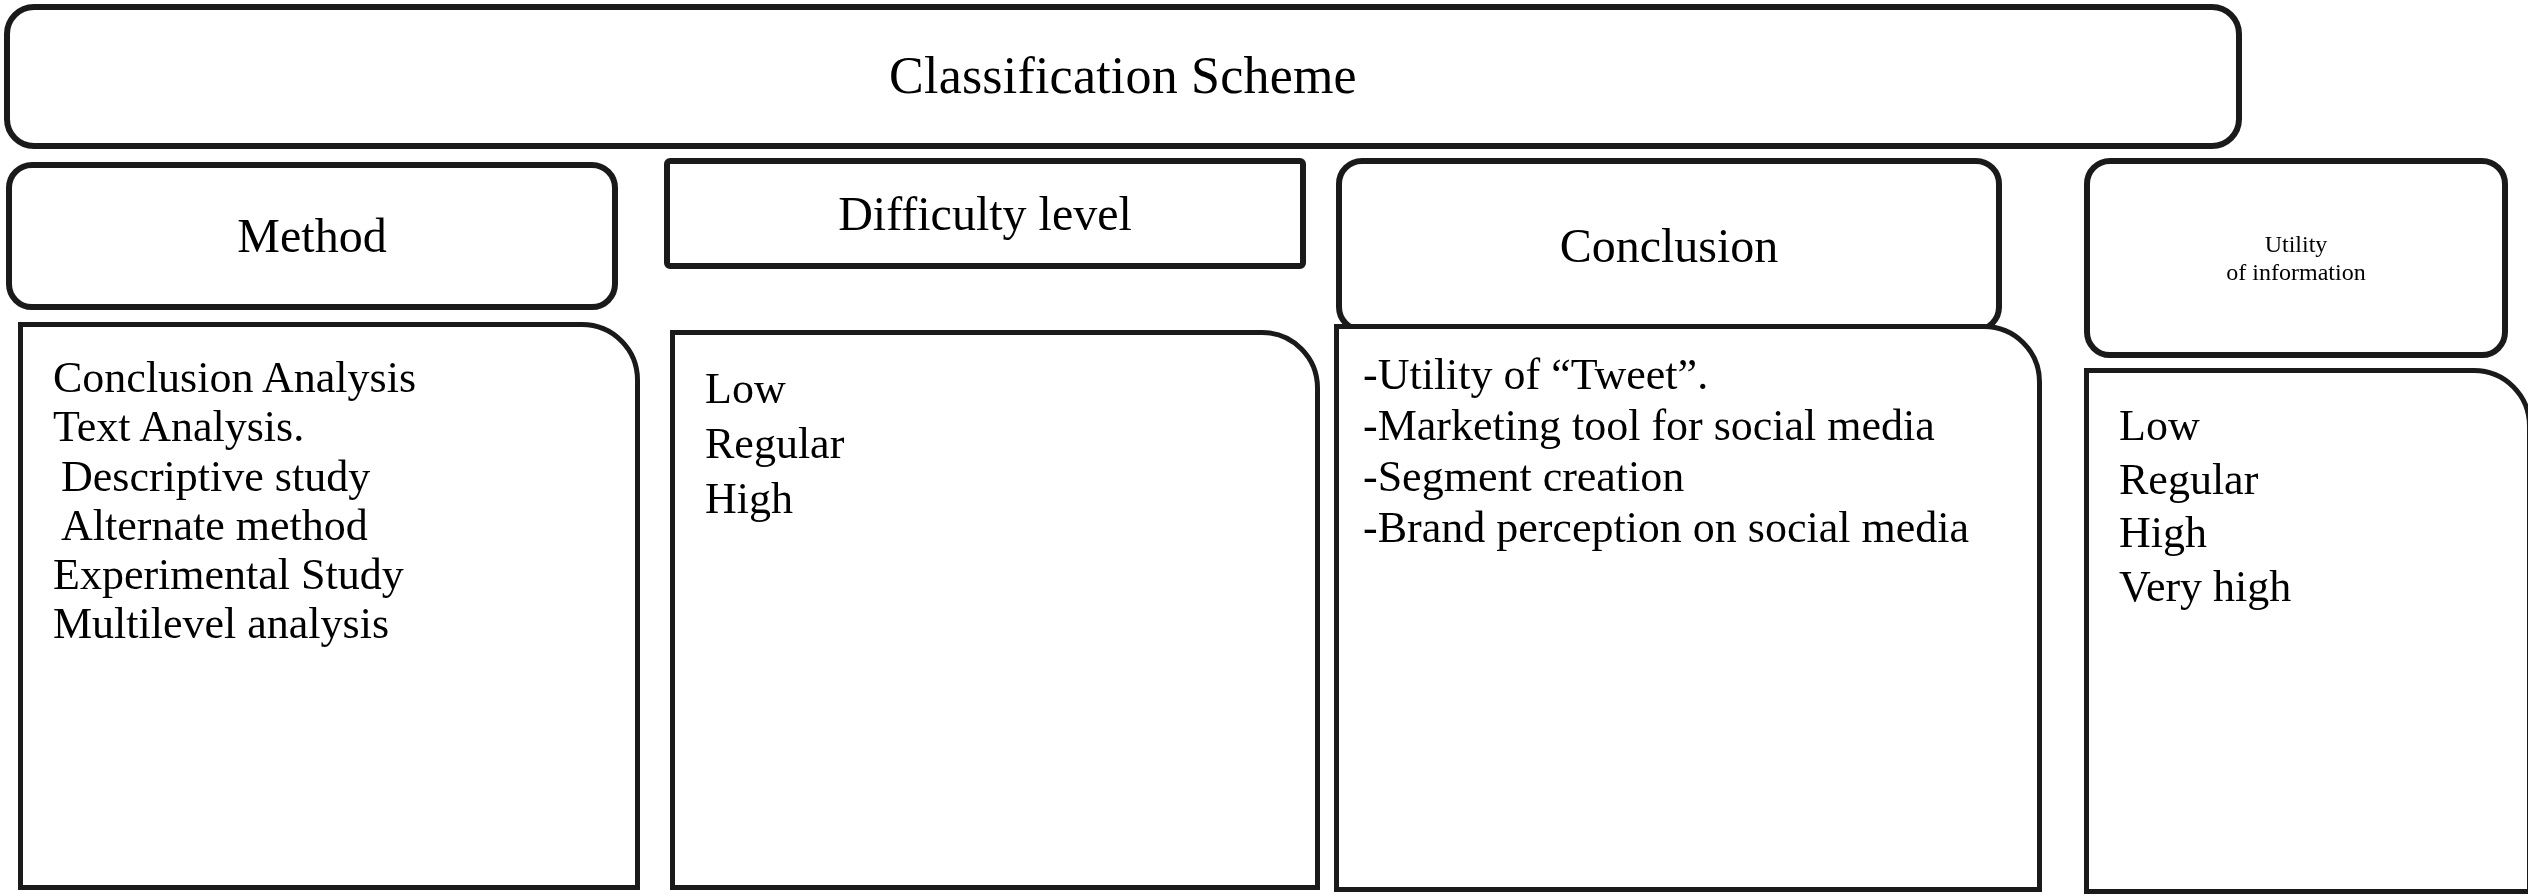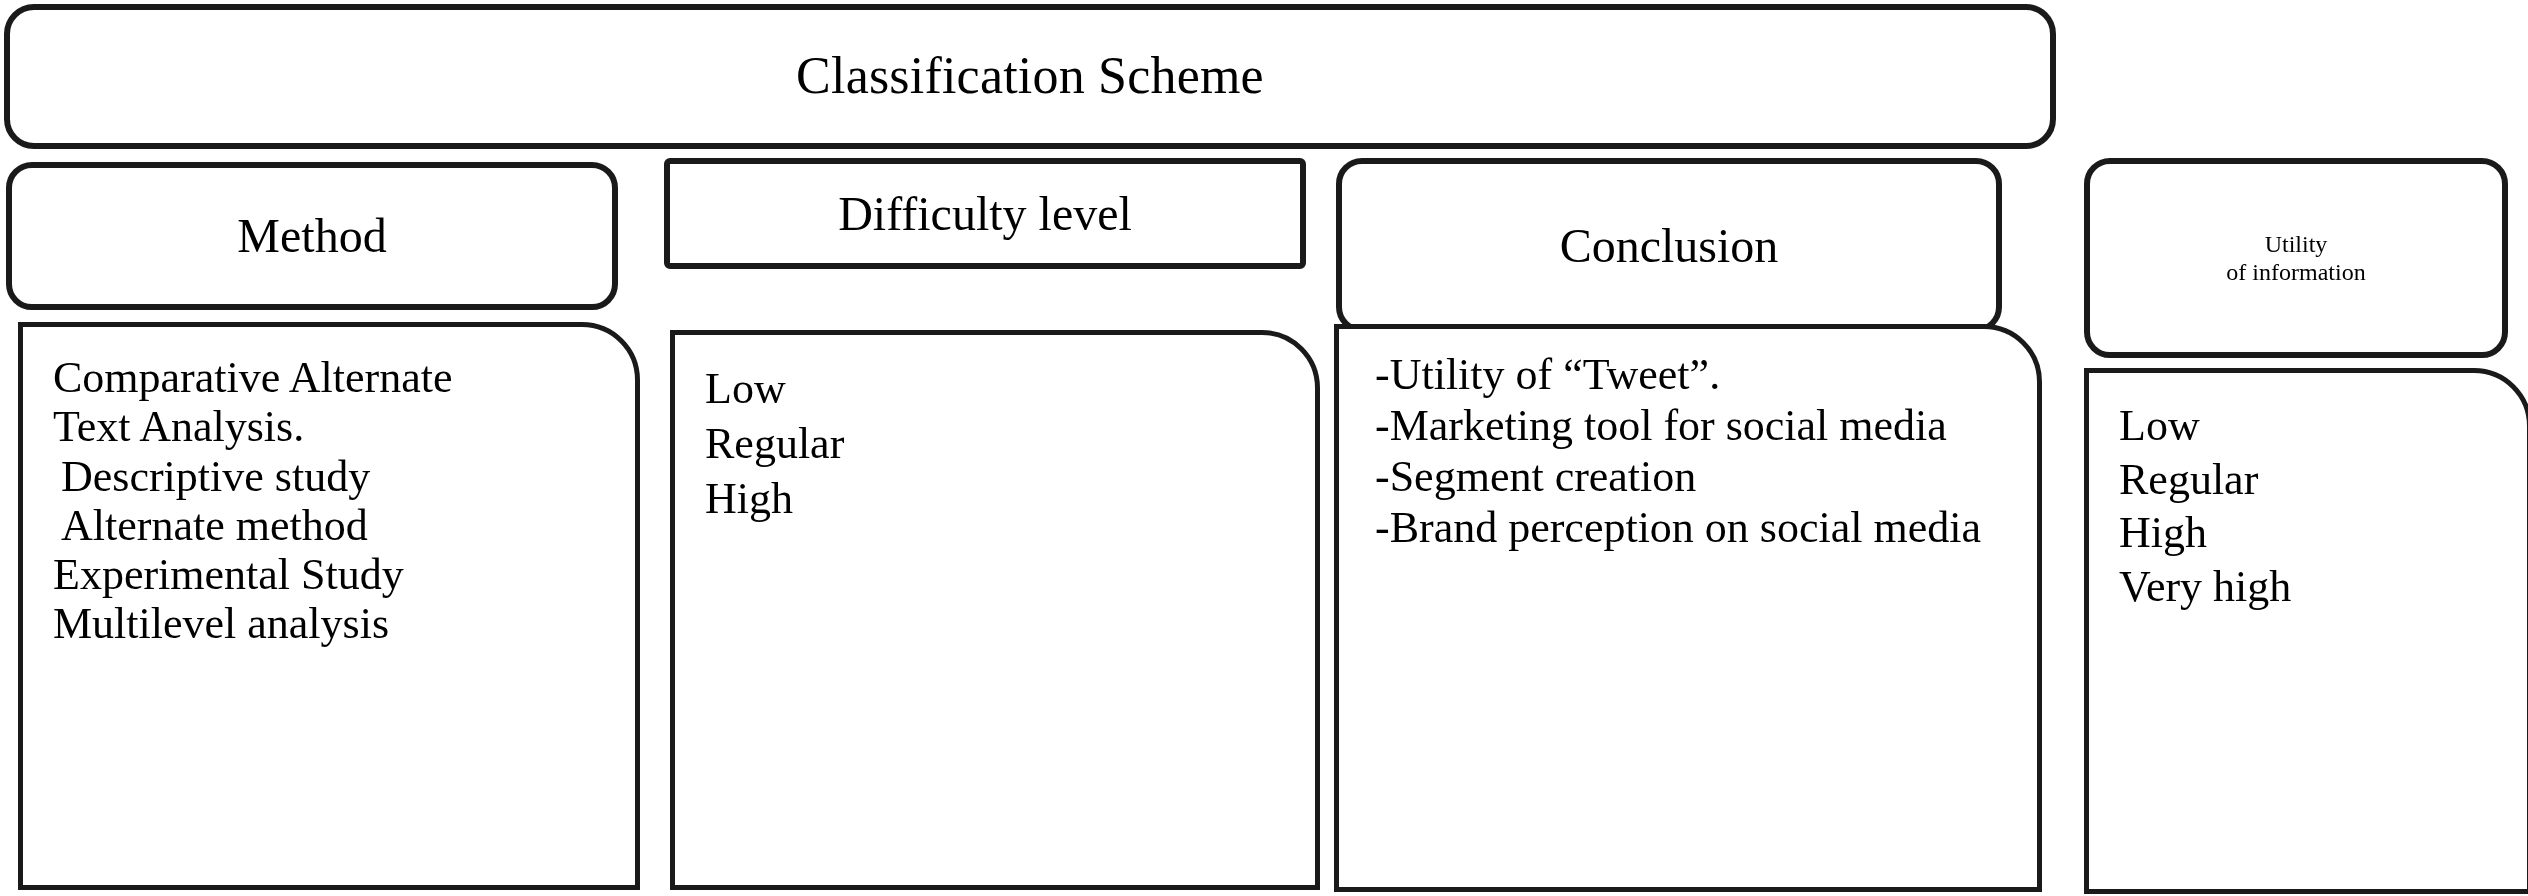--- a/index.html
+++ b/index.html
@@ -42,21 +42,21 @@
   
   .panel {
     border-radius: 0 58px 0 0;
     border-width: 5px;
   }
 
   
   #title-box {
     left: 4px;
     top: 4px;
-    width: 2052px;
+    width: 2238px;
     height: 145px;
     align-items: center;
     justify-content: center;
   }
   #title-text {
     font-size: 52px;
     line-height: 1.05;
     letter-spacing: 0.2px;
     text-align: center;
   }
@@ -107,21 +107,20 @@
   .line.indent {
     padding-left: 8px;
   }
 
   #list-difficulty .line { line-height: 1.25; font-size: 44px; }
   #list-utility .line    { line-height: 1.22; font-size: 44px; }
 
   
   #list-conclusion {
     padding: 20px 36px 0 24px;
-    margin-left: 12px;
   }
   .para {
     font-size: 44px;
     line-height: 1.16;
     text-align: justify;
     text-justify: inter-word;
     margin: 0;
   }
   .para.last {
     text-align: left;
@@ -150,21 +149,21 @@
 
   <div class="box rounded-sm header-box" id="hdr-utility">
     <div>
       <div class="header-label small">Utility</div>
       <div class="header-label small">of information</div>
     </div>
   </div>
 
   <div class="box panel content-box" id="pan-method">
     <div class="content-inner" id="list-method">
-      <div class="line">Comparative Alternate</div>
+      <div class="line">Conclusion Analysis</div>
       <div class="line">Text Analysis.</div>
       <div class="line indent">Descriptive study</div>
       <div class="line indent"> Alternate method</div>
       <div class="line">Experimental Study</div>
       <div class="line">Multilevel analysis</div>
     </div>
   </div>
 
   <div class="box panel content-box" id="pan-difficulty">
     <div class="content-inner" id="list-difficulty">

